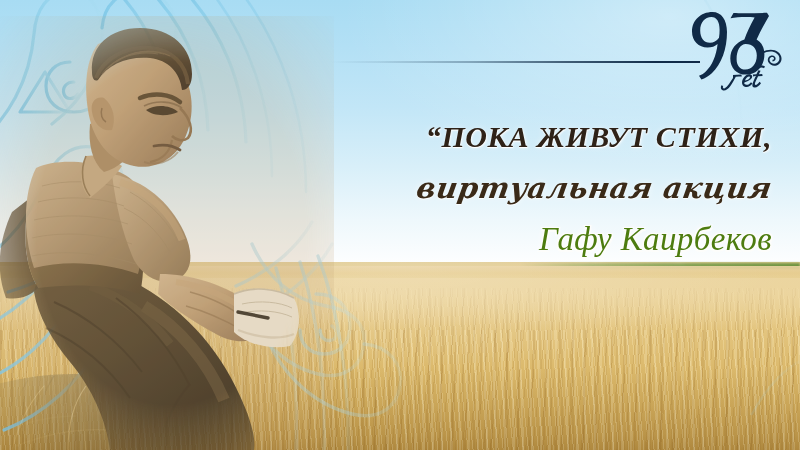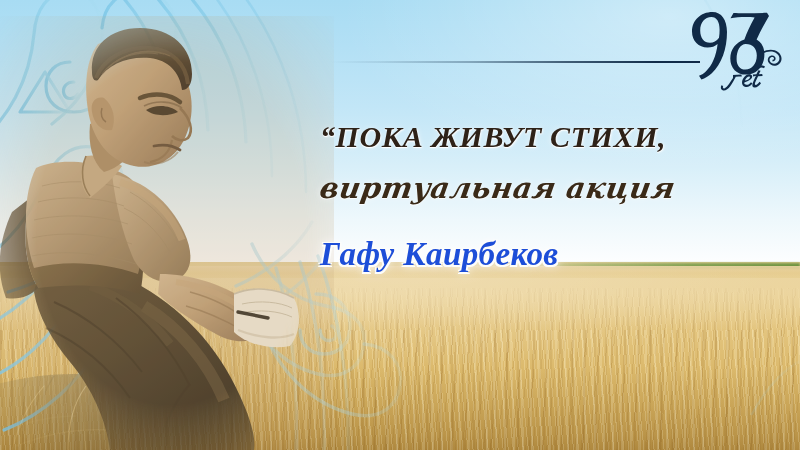--- a/index.html
+++ b/index.html
@@ -167,23 +167,23 @@
   
   .photo {
     position: absolute;
     left: -6px; top: 16px;
     width: 340px; height: 434px;
   }
 
   
   .textblock {
     position: absolute;
-    left: 320px; top: 118px;
+    left: 302px; top: 118px;
     width: 470px;
-    text-align: left;
+    text-align: right;
   }
   .quote-line {
     font-style: italic;
     font-weight: 700;
     font-size: 30px;
     line-height: 37px;
     letter-spacing: 0.6px;
     color: #2e2218;
     text-shadow:
       0 1px 0 rgba(255,255,255,0.85),
@@ -200,26 +200,26 @@
     line-height: 34px;
     color: #3a2a18;
     transform: skewX(-9deg);
     letter-spacing: 0.5px;
     text-shadow:
       0 1px 0 rgba(255,255,255,0.8),
       0 0 7px rgba(255,255,255,0.6);
     white-space: nowrap;
   }
   .author {
-    margin-top: 29px;
+    margin-top: 14px;
     font-style: italic;
-    font-weight: 700;
+    font-weight: 400;
     font-size: 33px;
     line-height: 40px;
-    color: #1d4ed8;
+    color: #4d7c0f;
     letter-spacing: 0.4px;
     text-shadow:
       -1.5px -1.5px 0 #fdfdfb,
        1.5px -1.5px 0 #fdfdfb,
       -1.5px  1.5px 0 #fdfdfb,
        1.5px  1.5px 0 #fdfdfb,
        0 0 9px rgba(255,255,255,0.95),
        0 0 16px rgba(255,255,255,0.7);
     white-space: nowrap;
   }

